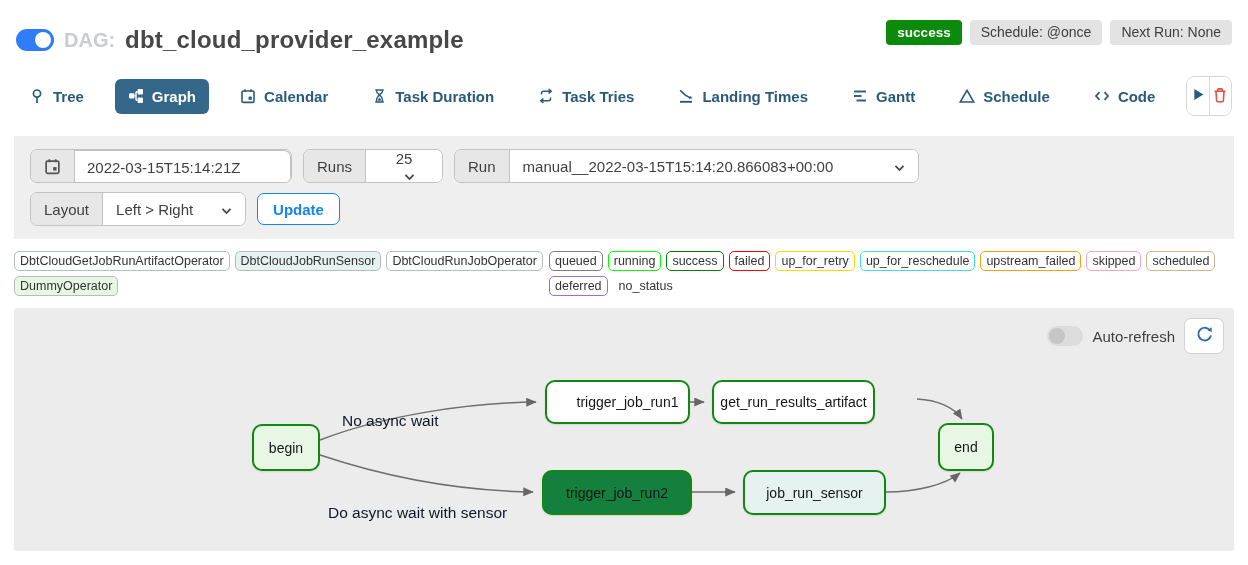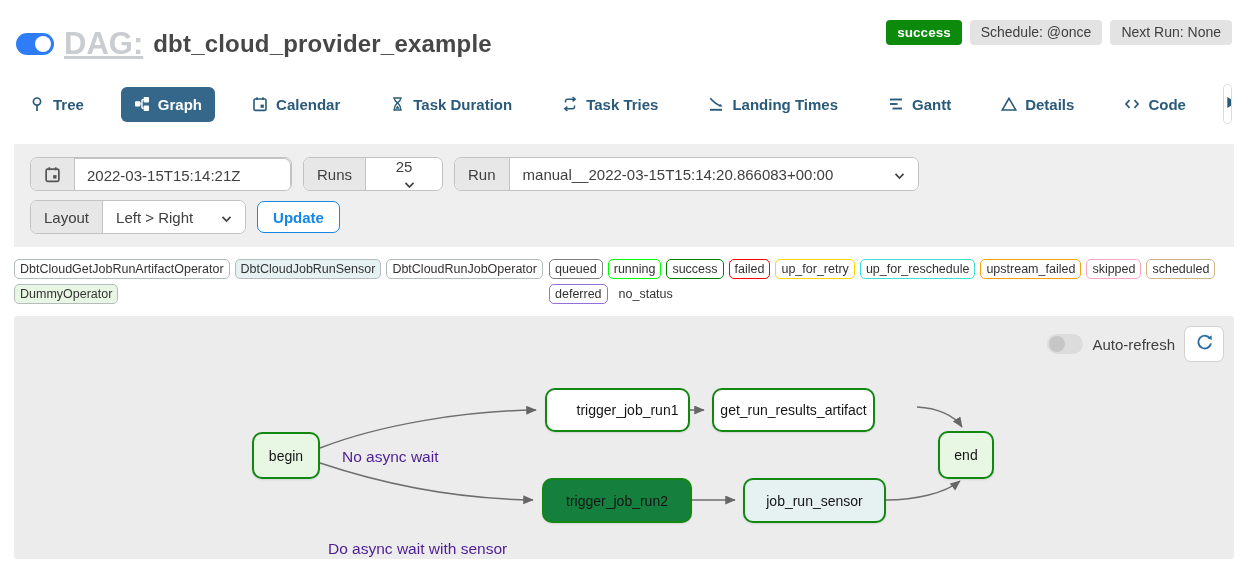--- a/index.html
+++ b/index.html
@@ -7,25 +7,25 @@
               font-family:"Liberation Sans", sans-serif; color:#3f3f3f; }
 
   
   .header { position:relative; padding:18px 16px 0; }
   .badges { position:absolute; top:20px; right:16px; display:flex; gap:8px; }
   .badge  { font-size:14px; padding:4px 11px; border-radius:4px; background:#e3e3e3; color:#3f3f3f; white-space:nowrap; }
   .badge.success { background:#0b8a0b; color:#fff; font-weight:700; font-size:13.5px; padding:5px 11px; }
   .title-row { display:flex; align-items:center; gap:10px; margin-top:8px; }
   .dag-toggle { width:38px; height:22px; border-radius:12px; background:#2e7df6; position:relative; cursor:pointer; flex:0 0 auto; }
   .dag-toggle .knob { position:absolute; right:3px; top:3px; width:16px; height:16px; border-radius:50%; background:#fff; }
-  .dag-prefix { font-size:31px; font-weight:600; color:#c9cdd1;text-decoration:underline; }
+  .dag-prefix { font-size:20px; font-weight:600; color:#c9cdd1; }
   .dag-title  { font-size:24px; font-weight:700; color:#474747; letter-spacing:.2px; }
 
   
-  .tabbar { display:flex; align-items:center; margin:22px 16px 0; gap:24px; }
+  .tabbar { display:flex; align-items:center; margin:22px 16px 0; gap:18px; }
   .tab { display:flex; align-items:center; gap:8px; padding:9px 13px; border-radius:6px;
          color:#2a5a7a; font-size:15px; font-weight:600; cursor:pointer; white-space:nowrap; }
   .tab.active { background:#35678b; color:#fff; }
   .tab svg { display:block; }
   .actions { margin-left:auto; display:flex; border:1px solid #d8d8d8; border-radius:8px; overflow:hidden; background:#fff; }
   .action-btn { width:43px; height:38px; display:flex; align-items:center; justify-content:center;
                 background:#fff; border:none; cursor:pointer; }
   .action-btn + .action-btn { border-left:1px solid #d8d8d8; }
 
   
@@ -60,21 +60,21 @@
   .autorefresh { position:absolute; top:10px; right:10px; display:flex; align-items:center; gap:9px; z-index:3; }
   .ar-label { font-size:15px; color:#3f3f3f; }
   .ar-toggle { width:36px; height:20px; border-radius:10px; background:#dcdcdc; position:relative; cursor:pointer; }
   .ar-knob { position:absolute; left:2px; top:2px; width:16px; height:16px; border-radius:50%; background:#c6c6c6; }
   .refresh-btn { width:40px; height:36px; background:#fff; border:1px solid #d2d2d2; border-radius:7px;
                  display:flex; align-items:center; justify-content:center; cursor:pointer; }
   .edges { position:absolute; inset:0; width:100%; height:100%; }
   .node { position:absolute; border:2px solid #128712; border-radius:10px; background:#fff;
           display:flex; align-items:center; justify-content:center; font-size:14px; font-weight:500;
           color:#151515; cursor:pointer; box-shadow:0 1px 2px rgba(0,0,0,.10); }
-  .edgelabel { position:absolute; font-size:15.5px; color:#4c1d95; white-space:nowrap;margin-top:28px; }
+  .edgelabel { position:absolute; font-size:15.5px; color:#0f172a; white-space:nowrap; }
 </style>
 </head>
 <body>
 
 <div class="header">
   <div class="badges">
     <span class="badge success">success</span>
     <span class="badge">Schedule: @once</span>
     <span class="badge">Next Run: None</span>
   </div>
@@ -159,21 +159,21 @@
         </svg>
       </span>
     <span>Gantt</span>
   </div>
   <div class="tab">
     <span>
         <svg width="16" height="16" viewBox="0 0 16 16" fill="none" stroke="currentColor">
           <polygon points="8,2.4 14.8,14 1.2,14" stroke-width="1.6"></polygon>
         </svg>
       </span>
-    <span>Details</span>
+    <span>Schedule</span>
   </div>
   <div class="tab">
     <span>
         <svg width="16" height="16" viewBox="0 0 16 16" fill="none" stroke="currentColor" stroke-width="1.7">
           <polyline points="5.5,4.2 2,8 5.5,11.8"></polyline>
           <polyline points="10.5,4.2 14,8 10.5,11.8"></polyline>
         </svg>
       </span>
     <span>Code</span>
   </div>

